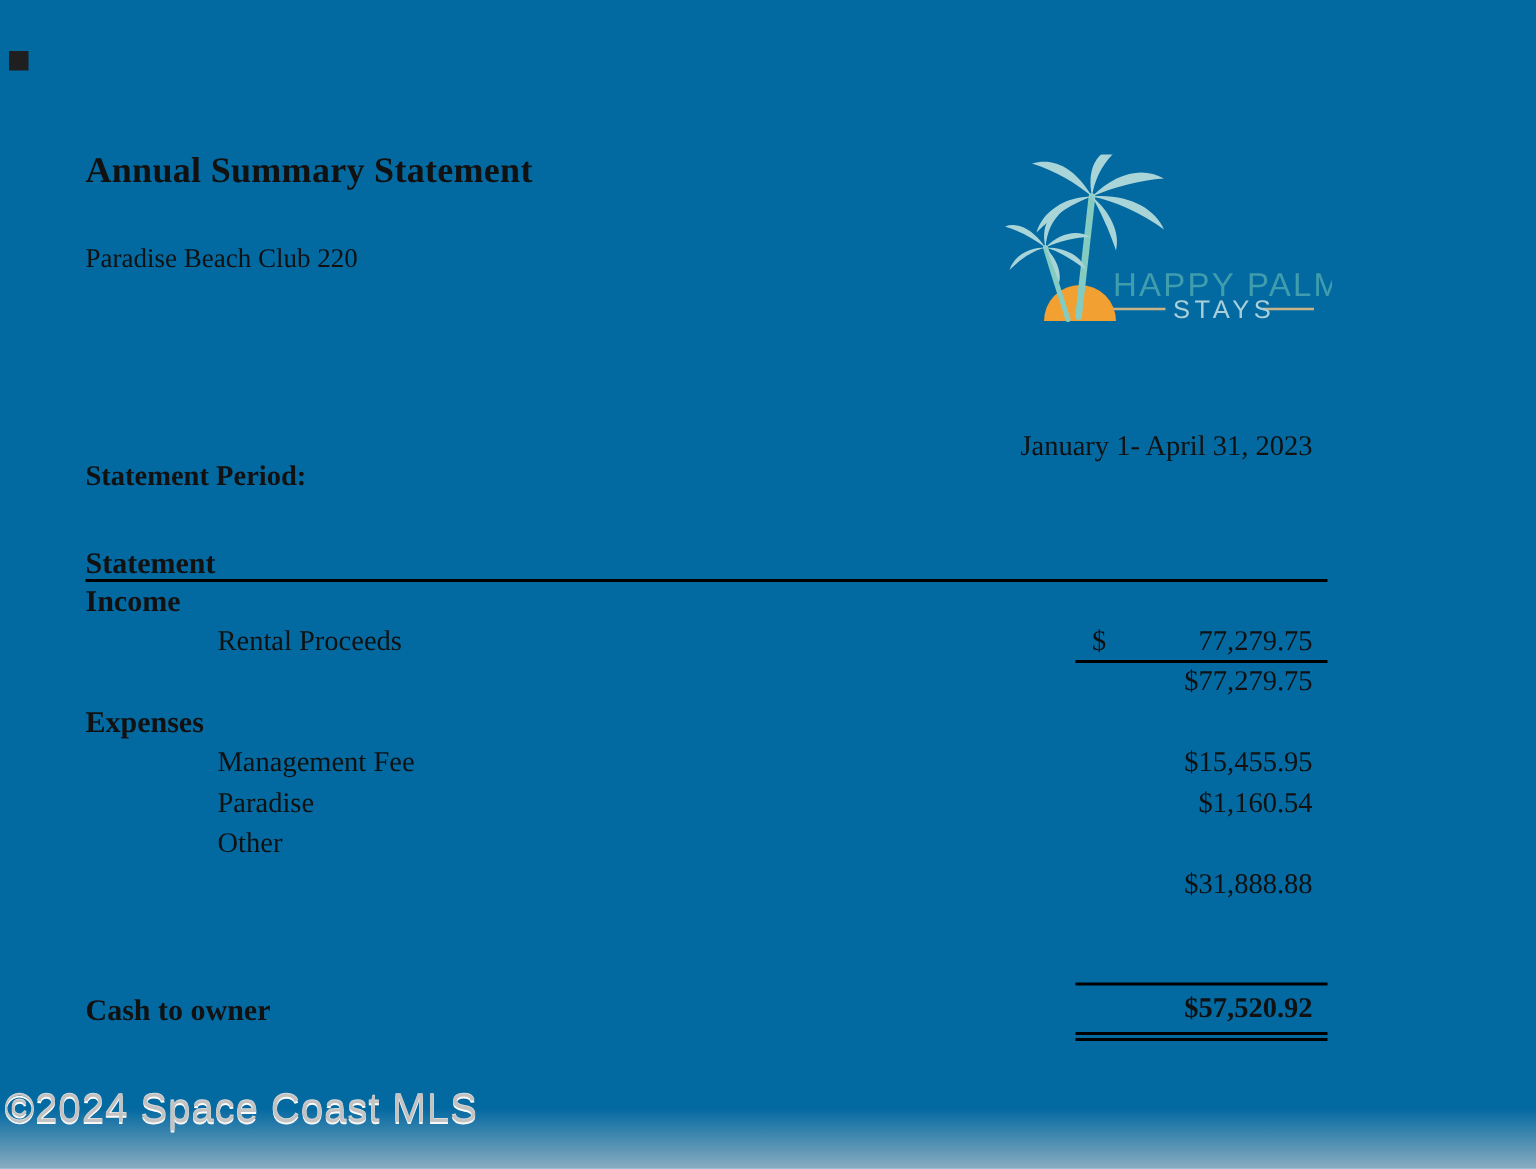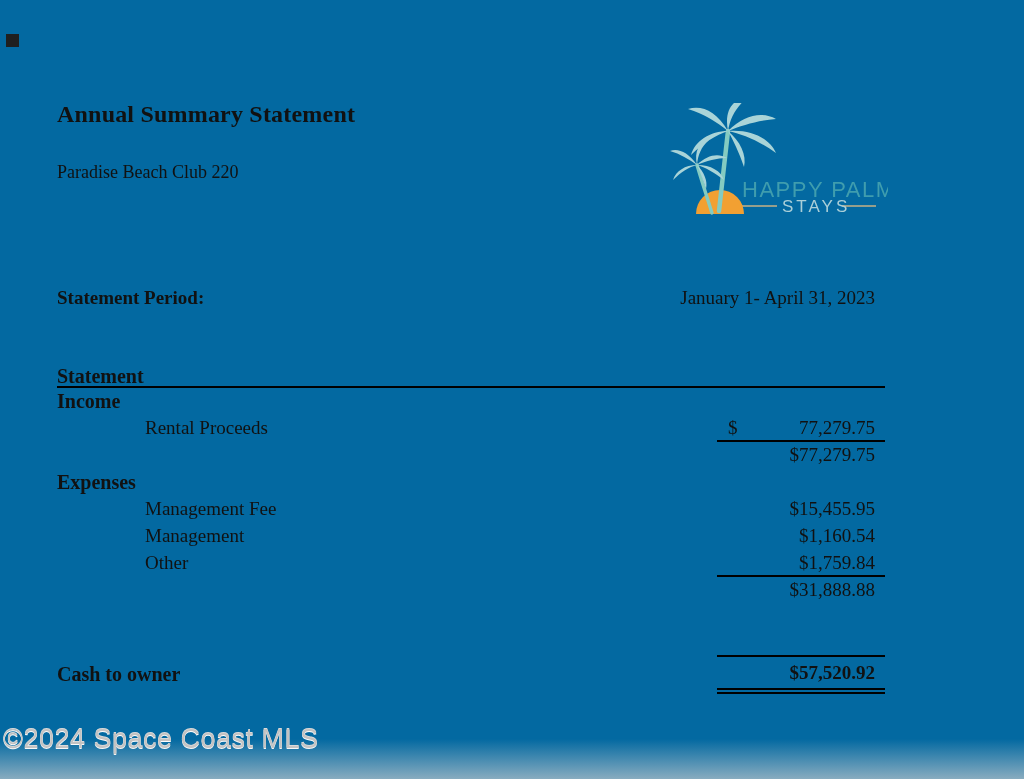--- a/index.html
+++ b/index.html
@@ -10,21 +10,21 @@
     font-family:"Liberation Serif", serif; color:#111111;
   }
   .corner-marker { position:absolute; left:6px; top:34px; width:13px; height:13px; background:#1f1f1f; }
 
   .doc-title { position:absolute; left:57px; top:101px; font-size:24px; font-weight:bold; letter-spacing:0.2px; }
   .property-name { position:absolute; left:57px; top:150px; font-size:18px;margin-top:12px; }
 
   .logo { position:absolute; left:670px; top:103px; width:218px; height:120px; }
 
   .period-row { position:absolute; left:57px; top:284px; width:818px; display:flex; justify-content:space-between; font-size:19px; line-height:27px; }
-  .period-label { font-weight:bold; }
+  .period-label { font-weight:bold;margin-top:20px; }
 
   .stmt { position:absolute; left:57px; top:364px; width:828px; font-size:19px; }
   .stmt-heading { font-size:20px; font-weight:bold; height:24px; line-height:24px; border-bottom:2px solid #000; }
   .section-heading { font-size:20px; font-weight:bold; }
   .row { display:flex; height:27px; line-height:26px; }
   .row .label { flex:1; }
   .row .label.indent { padding-left:88px; }
   .amt { width:168px; text-align:right; padding-right:10px; }
   .amt.uline { border-bottom:2px solid #000; }
   .amt.split { display:flex; justify-content:space-between; padding-left:11px; }
@@ -117,26 +117,25 @@
 
     <div class="row">
       <span class="label section-heading">Expenses</span>
     </div>
 
     <div class="row">
       <span class="label indent">Management Fee</span>
       <span class="amt">$15,455.95</span>
     </div>
     <div class="row">
-      <span class="label indent">Management</span>
+      <span class="label indent">Paradise</span>
       <span class="amt">$1,160.54</span>
     </div>
     <div class="row">
       <span class="label indent">Other</span>
-      <span class="amt uline">$1,759.84</span>
     </div>
 
     <div class="row">
       <span class="label"></span>
       <span class="amt">$31,888.88</span>
     </div>
   </div>
 
   <div class="cash-row">
     <span class="cash-label">Cash to owner</span>

